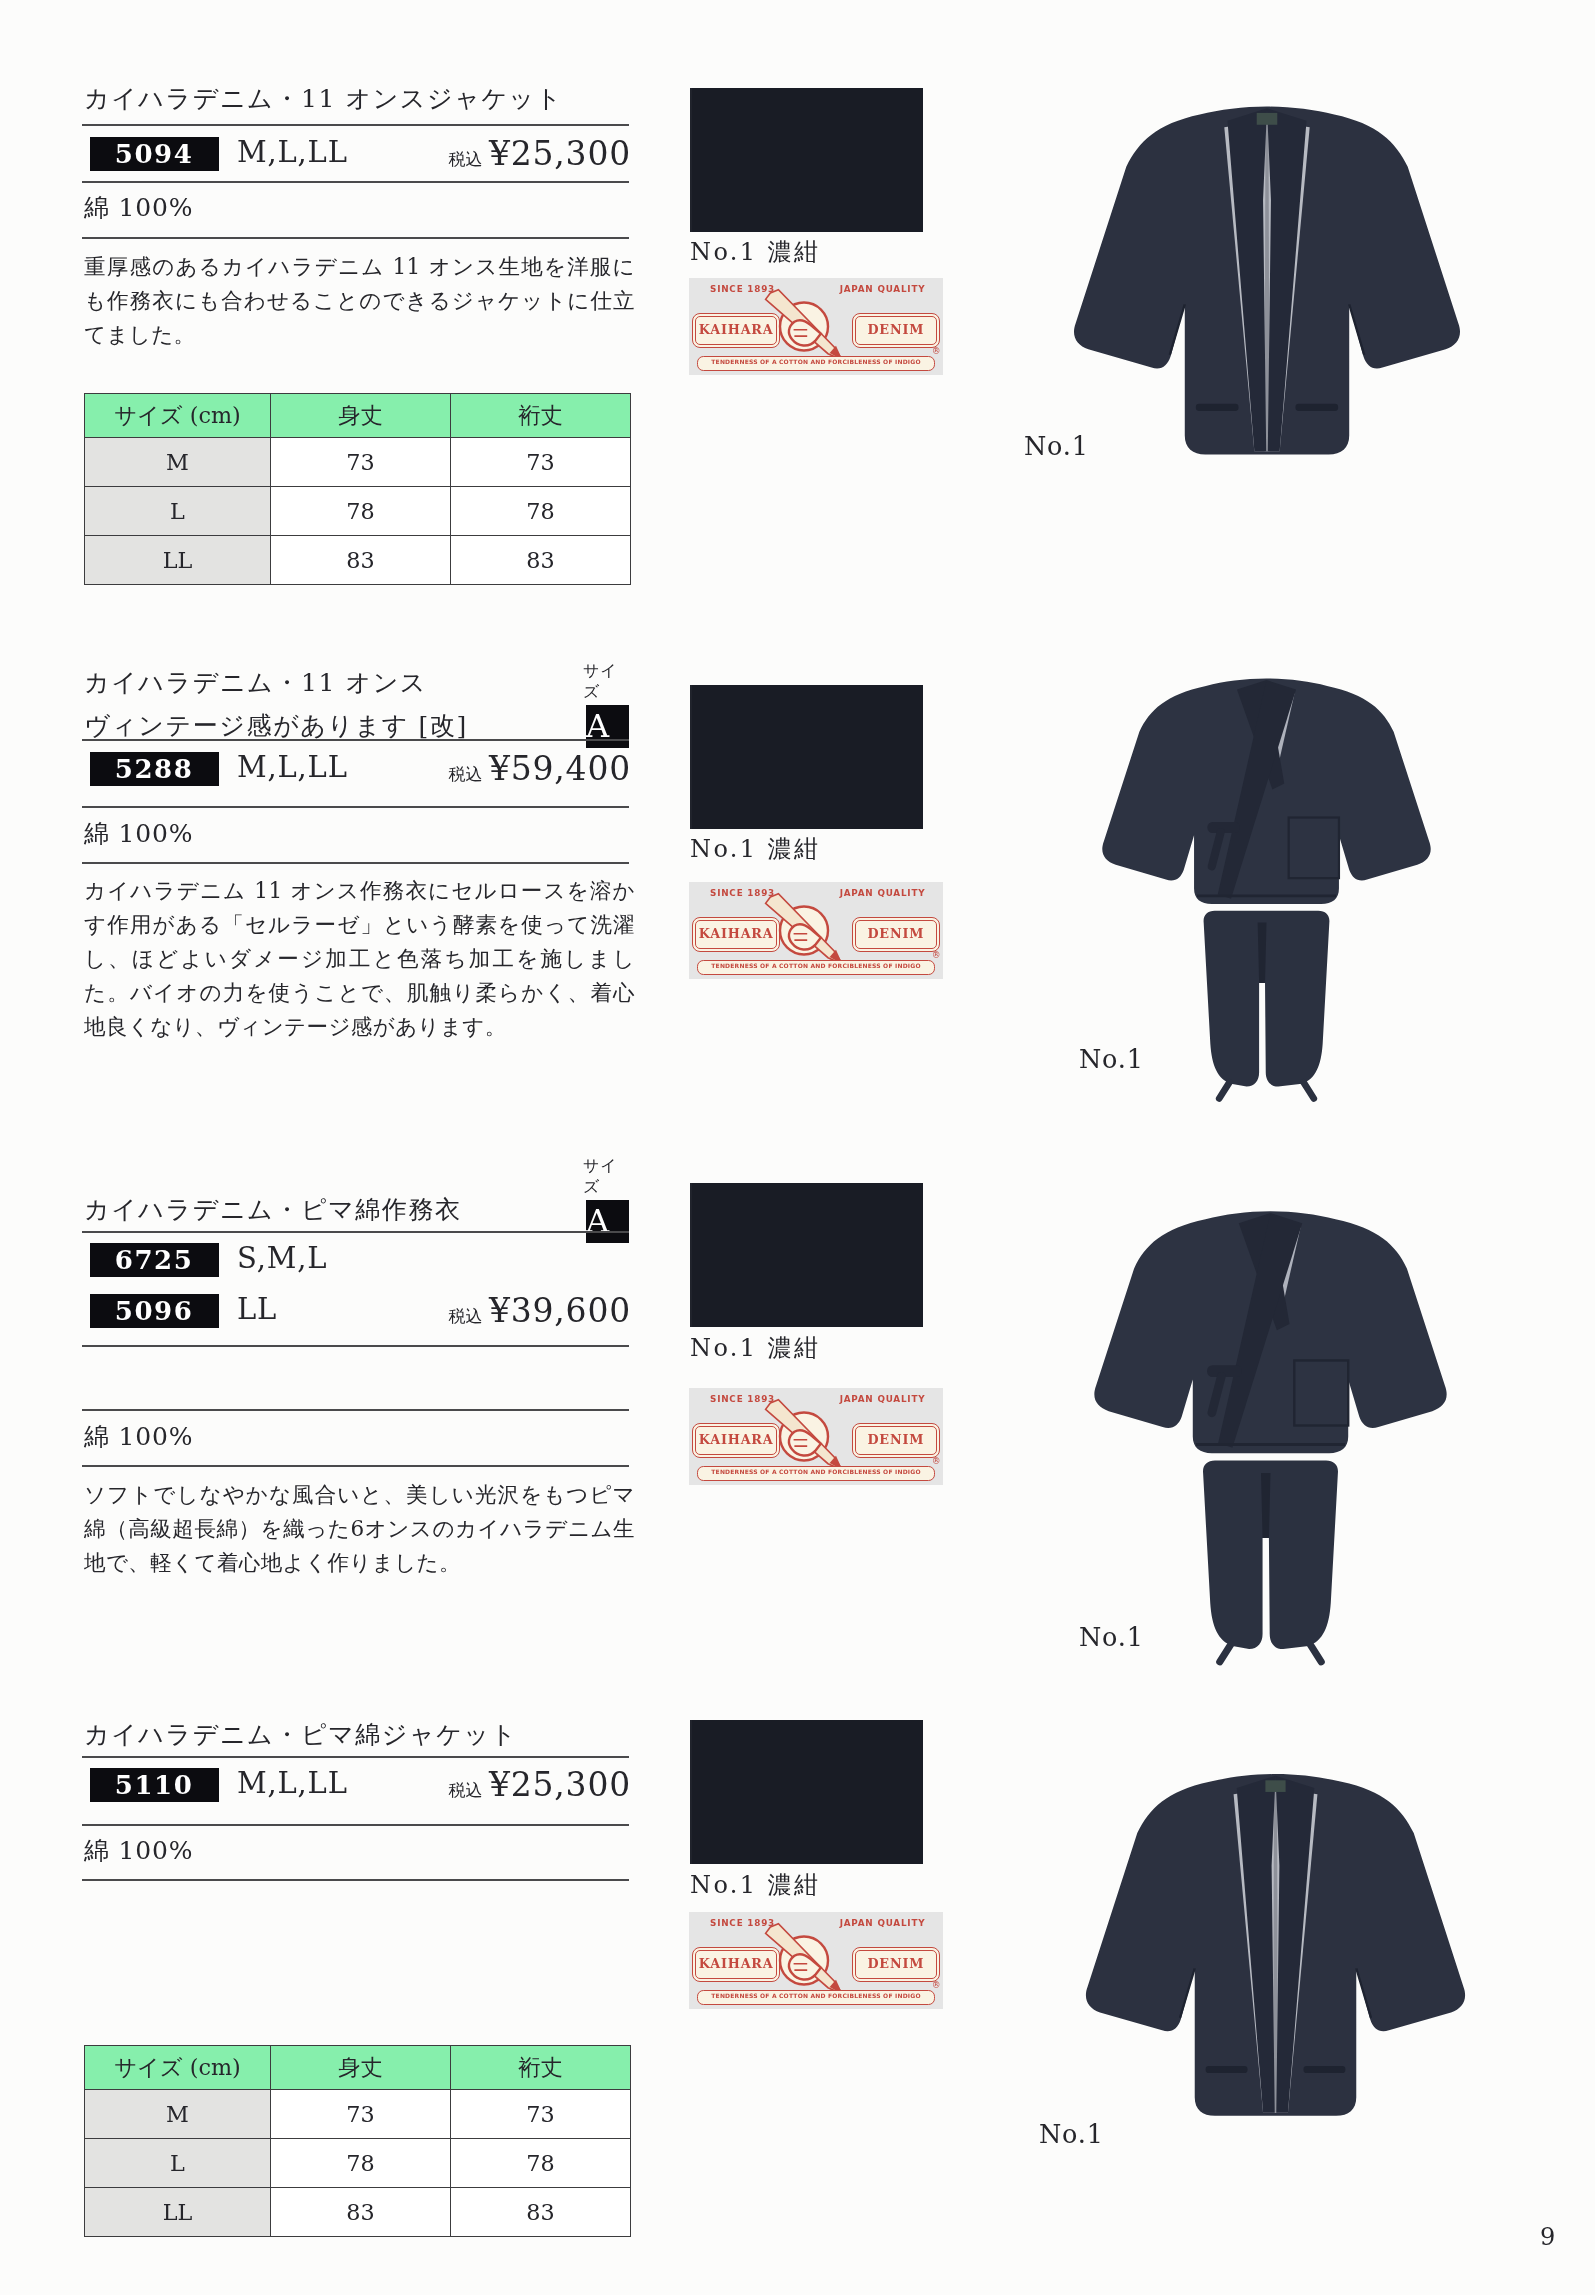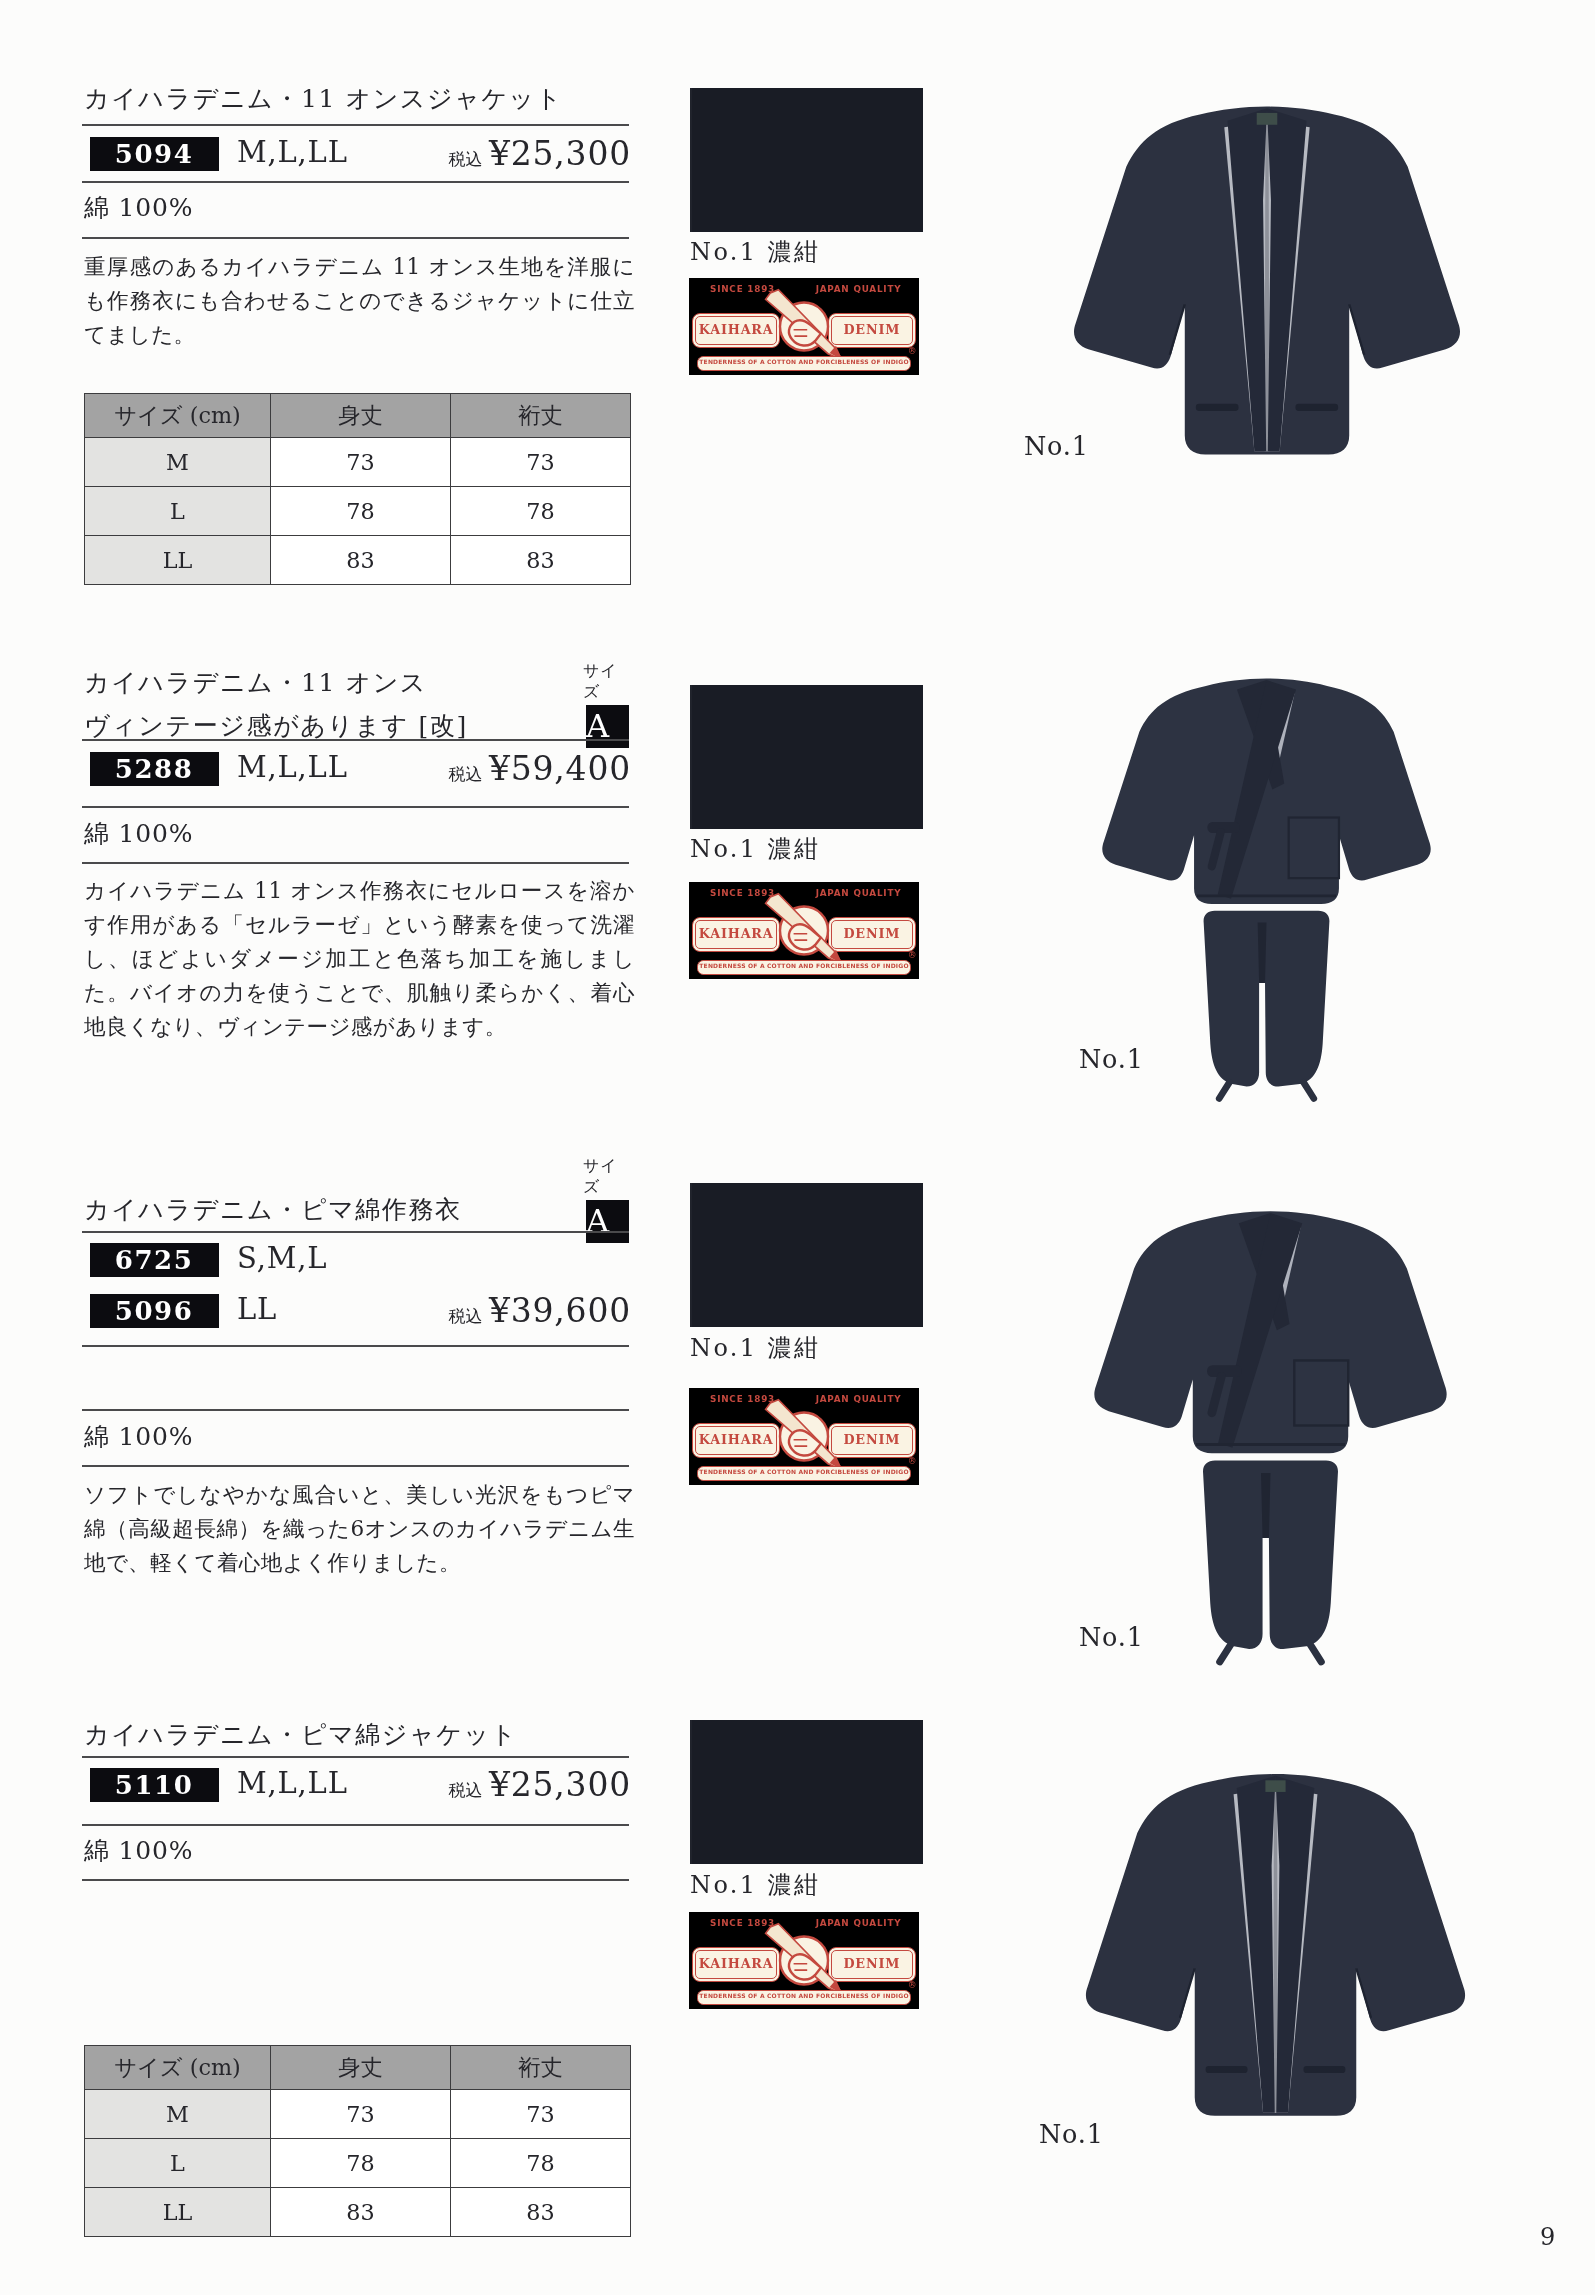--- a/index.html
+++ b/index.html
@@ -16,31 +16,31 @@
   .yen{font-size:33px;letter-spacing:0.8px;}
   .material{position:absolute;left:84px;font-size:25px;letter-spacing:0.8px;}
   .desc{position:absolute;left:84px;width:551px;font-size:21.5px;line-height:34px;
         text-align:justify;letter-spacing:0.4px;}
   .badge-wrap{position:absolute;width:49px;text-align:left;}
   .badge-label{display:block;font-size:16px;letter-spacing:0.8px;}
   .badge-box{display:block;width:43px;height:43px;margin:2.4px auto 0;background:#0c0c10;
              color:#fff;font-size:32px;line-height:43px;}
   .sizetable{position:absolute;left:84px;border-collapse:collapse;font-size:22.3px;background:#fff;}
   .sizetable th,.sizetable td{border:1.6px solid #3c3c3e;text-align:center;font-weight:normal;padding:0;}
-  .sizetable th{width:185px;height:43px;background:#a3a3a3;}
+  .sizetable th{width:185px;height:43px;background:#86efac;}
   .sizetable th+th,.sizetable td+td{width:179px;}
   .sizetable td{height:48px;}
   .sizetable td:first-child{background:#e3e3e1;}
   .swatch{position:absolute;left:690px;width:233px;height:144px;background:
      linear-gradient(90deg,rgba(255,255,255,0.03) 0 1.6px,rgba(0,0,0,0) 1.6px 5.6px),#191c25;}
   .swlabel{position:absolute;left:690px;font-size:24px;letter-spacing:2.4px;}
   .plabel{position:absolute;font-size:25.5px;letter-spacing:0.8px;}
   .pagenum{position:absolute;left:1540px;top:2223px;font-size:24px;}
   
-  .logo{position:absolute;left:689px;width:230px;height:97px;background:#000000;}
+  .logo{position:absolute;left:689px;width:254px;height:97px;background:#e5e5e5;}
   .lg-since{position:absolute;left:21px;top:6.4px;font-family:"DejaVu Sans","Liberation Sans",sans-serif;
             font-size:8.8px;font-weight:bold;color:#c4493f;letter-spacing:0.8px;}
   .lg-quality{position:absolute;right:17.6px;top:6.4px;font-family:"DejaVu Sans","Liberation Sans",sans-serif;
             font-size:8.8px;font-weight:bold;color:#c4493f;letter-spacing:0.8px;}
   .lg-ribbon{position:absolute;top:35px;width:80px;height:27px;border:4px double #c4493f;
              background:#faf3e3;color:#c4493f;font-weight:bold;font-size:12.8px;letter-spacing:0.8px;
              text-align:center;line-height:25.5px;border-radius:8px;}
   .lg-left{left:3.2px;}
   .lg-right{right:3.2px;}
   .lg-emb{position:absolute;left:67px;top:9.6px;width:96px;height:77px;}

